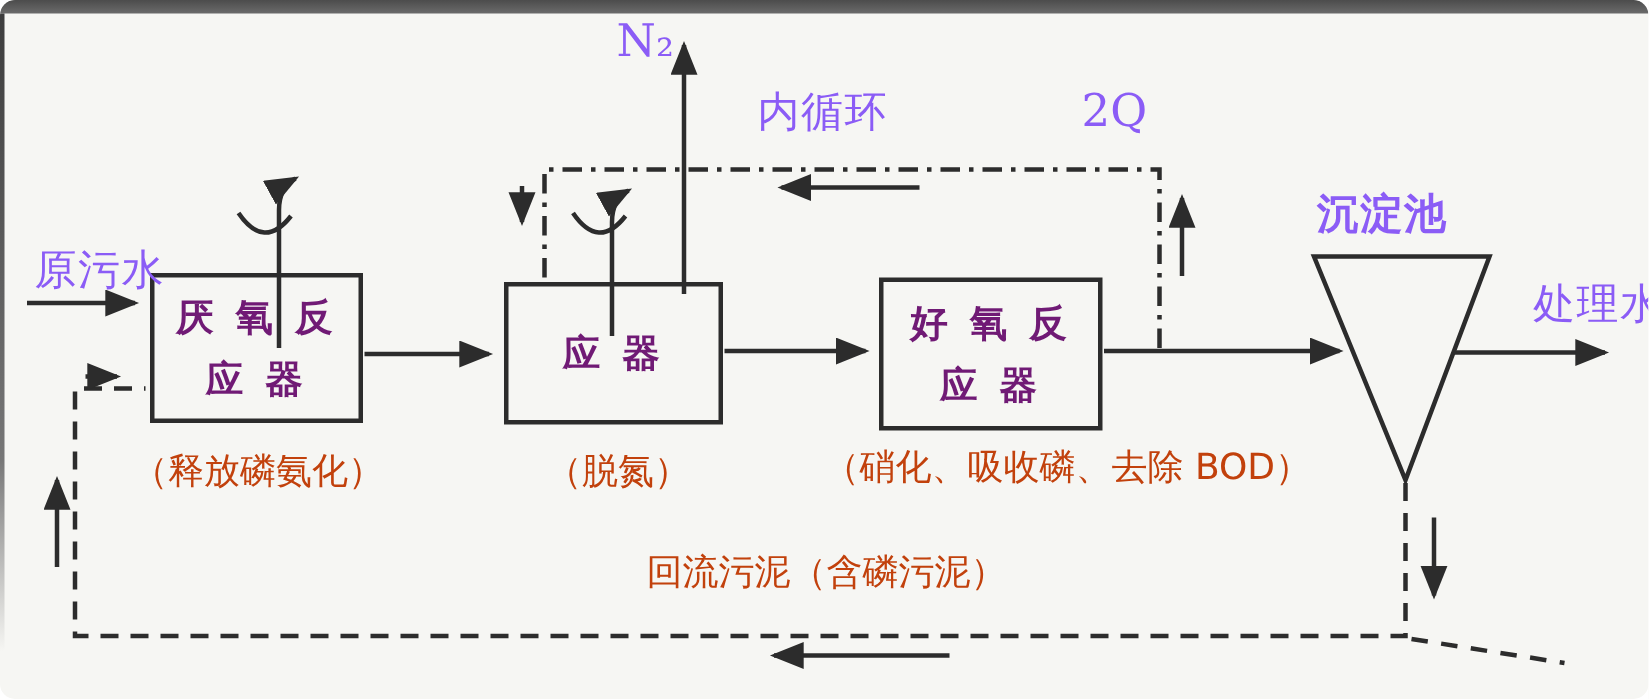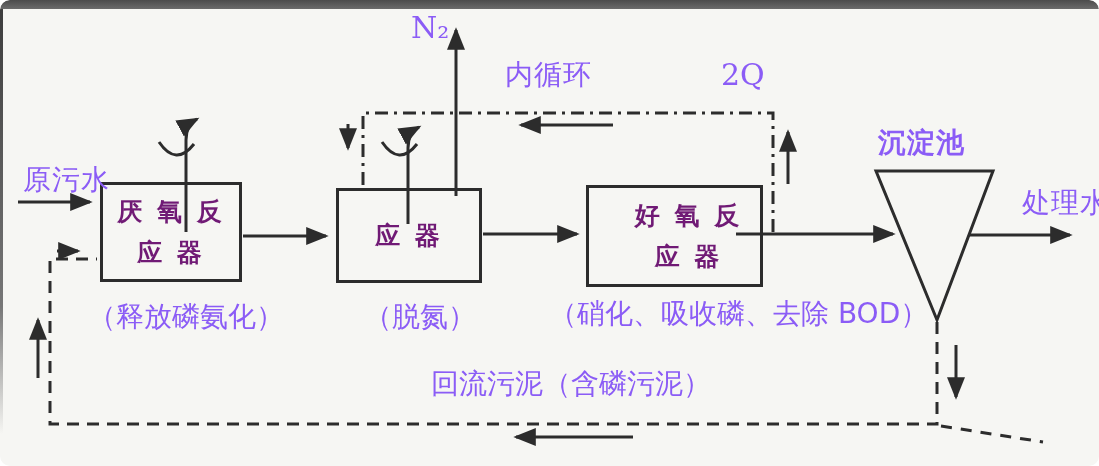--- a/index.html
+++ b/index.html
@@ -46,25 +46,25 @@
   .reactor .rline{
     font-size:25px;
     font-weight:700;
     line-height:41px;
     letter-spacing:3px;
     color:#701a75;
     white-space:nowrap;
   }
   .caption{
     position:absolute;
-    font-size:28px;
+    font-size:24px;
     font-weight:500;
     white-space:nowrap;
     letter-spacing:0;
-    color:#8b5cf6;
+    color:#c2410c;
   }
 </style>
 </head>
 <body>
 
 <div class="stage">
 
   <div class="edge-top"></div>
   <div class="edge-left"></div>
 
@@ -118,21 +118,21 @@
     </g>
   </svg>
 
   <div class="reactor" style="left:100px;top:182px;width:136px;height:94px;">
     <div class="rline">厌 氧 反</div>
     <div class="rline">应 器</div>
   </div>
   <div class="reactor" style="left:336px;top:188px;width:140px;height:89px;">
     <div class="rline">应 器</div>
   </div>
-  <div class="reactor" style="left:586px;top:185px;width:143px;height:96px;padding-left:28px;">
+  <div class="reactor" style="left:586px;top:185px;width:143px;height:96px;">
     <div class="rline">好 氧 反</div>
     <div class="rline">应 器</div>
   </div>
 
   <div class="lbl" style="left:5px;top:161px;margin-left:18px;">原污水</div>
 
   <div class="lbl serif" style="left:411px;top:10px;">N₂</div>
 
   <div class="lbl" style="left:505px;top:56px;">内循环</div>
 

